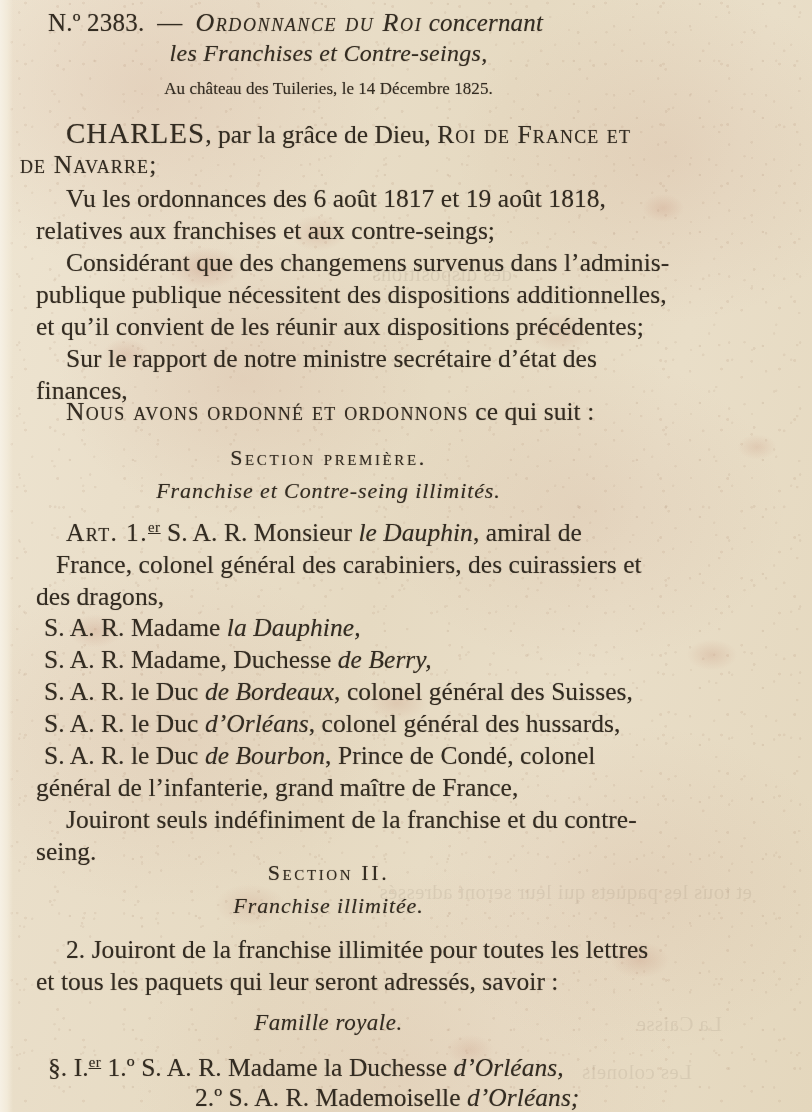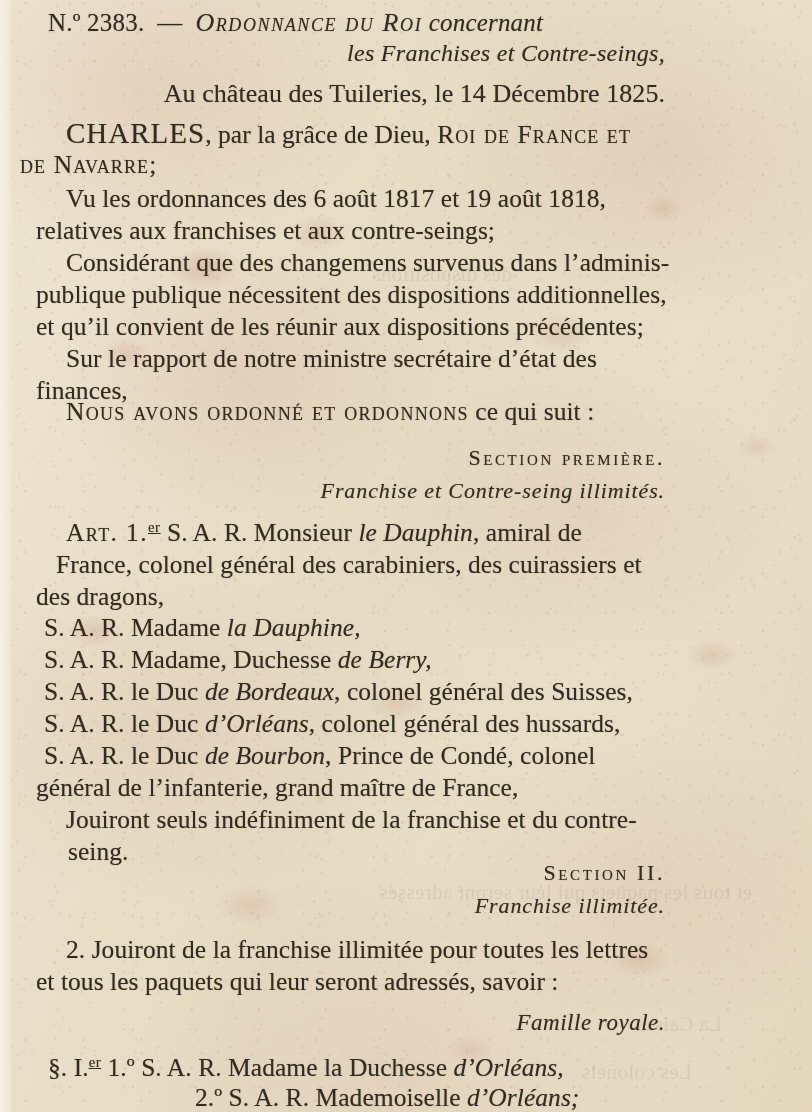--- a/index.html
+++ b/index.html
@@ -110,21 +110,21 @@
     color: #2f2a22;
   }
   .ln {
     position: absolute;
     white-space: nowrap;
     font-family: "Liberation Serif", "DejaVu Serif", serif;
     color: #332c22;
     text-shadow: 0 0 1.1px rgba(70,58,42,.45);
     text-align: right;
   }
-  .ctr { text-align: right; width: 657px; left: 8px; }
+  .ctr { text-align: center; width: 657px; left: 0; }
 
   .t-title      { font-size: 25px; letter-spacing: .2px; }
   .sc           { font-variant: small-caps; letter-spacing: 1.2px; }
   .it           { font-style: italic; }
   .body         { font-size: 25.5px; letter-spacing: .05px; }
   .sect-head    { font-size: 22px; font-variant: small-caps; letter-spacing: 2.6px; }
   .sect-sub     { font-style: italic; font-size: 22px; letter-spacing: .9px; }
   sup           { font-size: .58em; vertical-align: super; letter-spacing: .5px; text-decoration: underline; }
 </style>
 </head>
@@ -144,21 +144,21 @@
   </div>
 
   <div id="content">
 
     <div class="ln t-title" style="left:48px; top:8px;">
       <span>N.º</span><span>&nbsp;</span><span>2383.</span><span>&nbsp; </span><span>—</span><span>&nbsp; </span><span class="sc it" style="font-size:26px;letter-spacing:1.6px;">Ordonnance du Roi</span><span>&nbsp;</span><span class="it">concernant</span>
     </div>
 
     <div class="ln ctr it" style="top:40px; font-size:24px; letter-spacing:.3px;">les Franchises et Contre-seings,</div>
 
-    <div class="ln ctr body" style="top:79px; font-size:26px;">Au château des Tuileries, le 14 Décembre 1825.</div>
+    <div class="ln ctr body" style="top:79px; font-size:17px;">Au château des Tuileries, le 14 Décembre 1825.</div>
 
     <div class="ln body" style="left:66px; top:117px;">
       <span class="sc dark" style="font-size:29px;letter-spacing:1px;">CHARLES</span><span>, par la grâce de Dieu, </span><span class="sc" style="letter-spacing:1.1px;">Roi de France et</span>
     </div>
     <div class="ln body sc" style="left:20px; top:150px; letter-spacing:1.1px;">de Navarre;</div>
 
     <div class="ln body" style="left:66px; top:184px;">Vu les ordonnances des 6 août 1817 et 19 août 1818,</div>
     <div class="ln body" style="left:36px; top:216px;">relatives aux franchises et aux contre-seings;</div>
 
     <div class="ln body" style="left:66px; top:248px;">Considérant que des changemens survenus dans l’adminis-</div>
@@ -192,21 +192,21 @@
     </div>
     <div class="ln body" style="left:44px; top:709px;">
       <span>S. A. R. le Duc </span><span class="it">d’Orléans</span><span>, colonel général des hussards,</span>
     </div>
     <div class="ln body" style="left:44px; top:741px;">
       <span>S. A. R. le Duc </span><span class="it">de Bourbon</span><span>, Prince de Condé, colonel</span>
     </div>
     <div class="ln body" style="left:36px; top:773px;">général de l’infanterie, grand maître de France,</div>
 
     <div class="ln body" style="left:66px; top:805px;">Jouiront seuls indéfiniment de la franchise et du contre-</div>
-    <div class="ln body" style="left:36px; top:837px;margin-left:32px;">seing.</div>
+    <div class="ln body" style="left:36px; top:837px;">seing.</div>
 
     <div class="ln ctr sect-head" style="top:860px;">Section II.</div>
     <div class="ln ctr sect-sub" style="top:893px;">Franchise illimitée.</div>
 
     <div class="ln body" style="left:66px; top:935px;">2. Jouiront de la franchise illimitée pour toutes les lettres</div>
     <div class="ln body" style="left:36px; top:967px;">et tous les paquets qui leur seront adressés, savoir :</div>
 
     <div class="ln ctr it" style="top:1010px; font-size:23px; letter-spacing:.5px;">Famille royale.</div>
 
     <div class="ln body" style="left:48px; top:1053px;">

